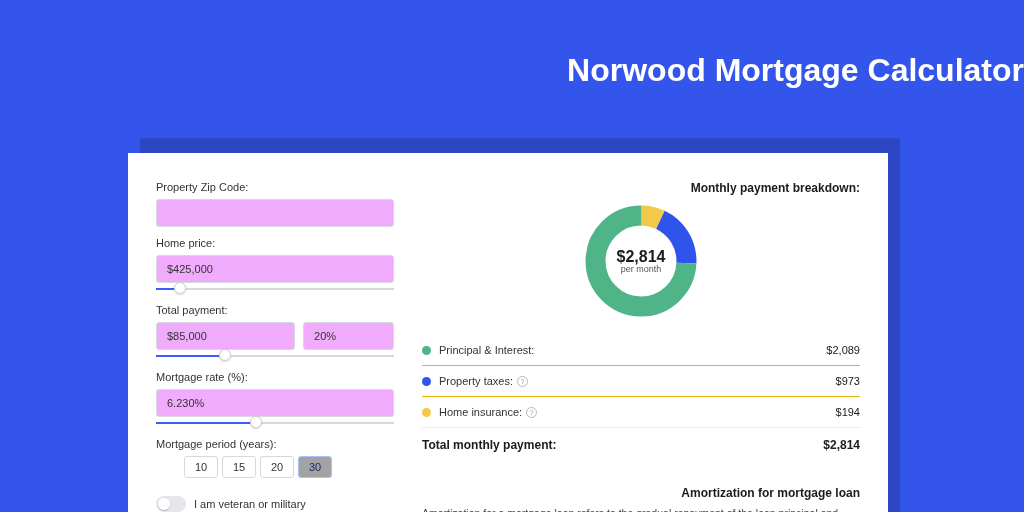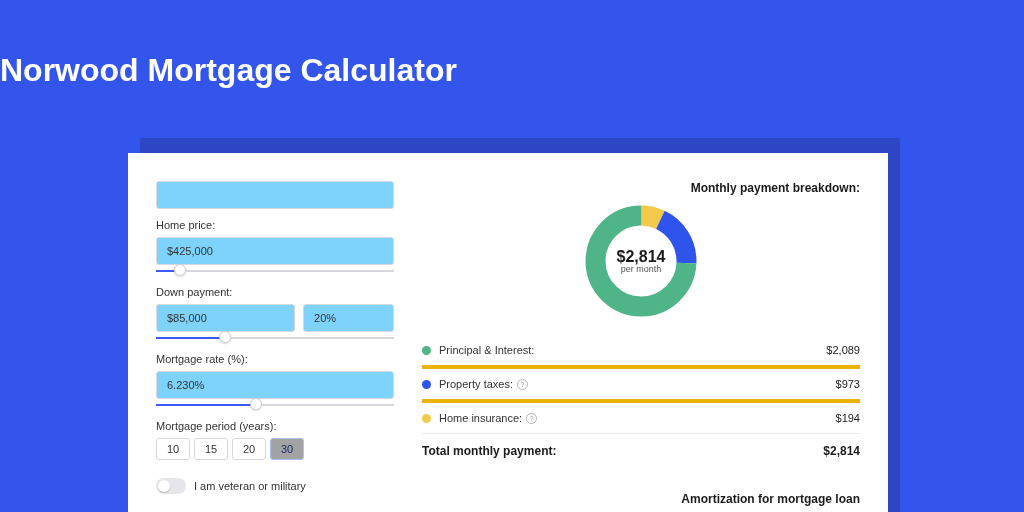--- a/index.html
+++ b/index.html
@@ -1,47 +1,47 @@
 <!DOCTYPE html>
 <html><head>
 <meta charset="utf-8">
 <style>
   * { box-sizing: border-box; margin: 0; padding: 0; }
   html, body { width: 1024px; height: 512px; overflow: hidden; font-family: -apple-system, BlinkMacSystemFont, "Segoe UI", Arial, sans-serif; }
   .bg { width: 1024px; height: 512px; background: #3455eb; position: relative; }
-  .title { position: absolute; width:100%; top: 52px; text-align: left; color: #fff; font-size: 32px; font-weight: 700; }
+  .title { position: absolute; width:100%; top: 52px; text-align: right; color: #fff; font-size: 32px; font-weight: 700; }
   .shadow { position:absolute; left:140px; top:138px; width:760px; height:380px; background:#2d46c3; border-radius:2px; }
   .card { position: absolute; left: 128px; top: 153px; width: 760px; height: 380px; background: #fff; padding: 28px 28px 28px 28px; }
   .cols { display: flex; gap: 28px; height: 100%; }
   .left { width: 238px; flex: none; font-size: 11px; color: #333; }
   .right { flex: 1; font-size: 11px; color: #1b1b1b; }
   .lbl { font-size: 11px; color: #333; margin-bottom: 6px; margin-top: 10px; }
   .left .lbl:first-child { margin-top: 0; }
-  .input { width: 100%; height: 28px; border: 1px solid #d7d7de; border-radius: 3px; background: #7dd3fc; padding: 0 10px; font-size: 11px; color: #333; }
+  .input { width: 100%; height: 28px; border: 1px solid #d7d7de; border-radius: 3px; background: #f0abfc; padding: 0 10px; font-size: 11px; color: #333; }
   .slider { position: relative; height: 10px; margin-top: 1px; }
   .track { position: absolute; left: 0; right: 0; top: 4px; height: 2px; background: #3d5afe; }
   .track .rest { position:absolute; top:0; height:2px; background:#d7d7de; right:0; }
   .thumb { position: absolute; top: -2px; width: 12px; height: 12px; border: 1px solid #cfcfd6; background: #fff; border-radius: 50%; box-shadow: 0 1px 2px rgba(0,0,0,.15); transform: translateX(-50%); }
   .dprow { display: flex; gap: 8px; }
   .dprow .input.amount { flex: 1.7; }
   .dprow .input.pct { flex: 1; }
-  .periods { display: flex; gap: 4px; margin-top: 2px; }
+  .periods { display: flex; gap: 4px; margin-top: 2px; margin-left: 28px; }
   .period { width: 34px; height: 22px; border: 1px solid #d7d7de; border-radius: 3px; font-size: 11px; display:flex; align-items:center; justify-content:center; background:#fff; cursor:pointer; }
   .period.sel { background: #a3a3a3; border-color:#a9c1ff; color:#1b2a6b; }
   .vetrow { display:flex; align-items:center; gap:8px; margin-top:18px; }
   .toggle { width:30px; height:16px; border-radius:10px; background:#e6e6ea; position:relative; }
   .toggle .knob { position:absolute; left:2px; top:2px; width:12px; height:12px; background:#fff; border-radius:50%; box-shadow:0 1px 1px rgba(0,0,0,.2); }
   .vetrow .vlabel { font-size:11px; color:#333; }
 
   .rtitle { font-weight:700; font-size:12px; margin-bottom: 6px; text-align: right; }
   .donut-wrap { position:relative; width:120px; height:120px; margin: 6px auto 14px auto; }
   .donut-center { position:absolute; left:50%; top:50%; transform:translate(-50%,-50%); text-align:center; }
   .donut-center .big { font-size:16px; font-weight:800; }
   .donut-center .sm { font-size:9px; color:#555; margin-top:-2px; }
-  .line { display:flex; align-items:center; padding: 9px 0; border-bottom: 4px solid #eab308; }
+  .line { display:flex; align-items:center; padding: 9px 0; border-bottom: 1px solid #eab308; }
   .line:last-of-type { border-bottom: none; text-align: center; }
   .dot { width:9px; height:9px; border-radius:50%; margin-right:8px; flex:none; }
   .line .name { flex:1; font-size:11px; color:#333; display:flex; align-items:center; gap:4px; }
   .line .val { font-size:11px; color:#1b1b1b; }
   .info { width:11px; height:11px; border:1px solid #b7b7be; border-radius:50%; color:#9a9aa0; font-size:7px; display:inline-flex; align-items:center; justify-content:center; }
   .total { font-weight:800; padding:10px 0; border-top:1px solid #ececef; display:flex; }
   .total .name { flex:1; font-size:12px; }
   .total .val { font-size:12px; }
   .amort { margin-top: 14px; padding-top: 10px; }
   .amort .rtitle { }
@@ -50,32 +50,33 @@
 </head>
 <body>
 
 <div class="bg">
   <div class="title">Norwood Mortgage Calculator</div>
   <div class="shadow"></div>
   <div class="card">
     <div class="cols">
       <div class="left">
 
+        <div class="lbl">Property Zip Code:</div>
         <input class="input" value="" style="">
 
         <div class="lbl">Home price:</div>
         <input class="input" value="$425,000" style="">
         <div class="slider">
           <div class="track">
               <div class="rest" id="rest-price" style="left: 10%;"></div>
             </div>
           <div class="thumb" id="thumb-price" style="left: 10%;"></div>
         </div>
 
-        <div class="lbl">Down payment:</div>
+        <div class="lbl">Total payment:</div>
         <div class="dprow">
           <input class="input amount" value="$85,000" style="">
           <input class="input pct" value="20%" style="">
         </div>
         <div class="slider">
           <div class="track">
               <div class="rest" id="rest-down" style="left: 29%;"></div>
             </div>
           <div class="thumb" id="thumb-down" style="left: 29%;"></div>
         </div>

